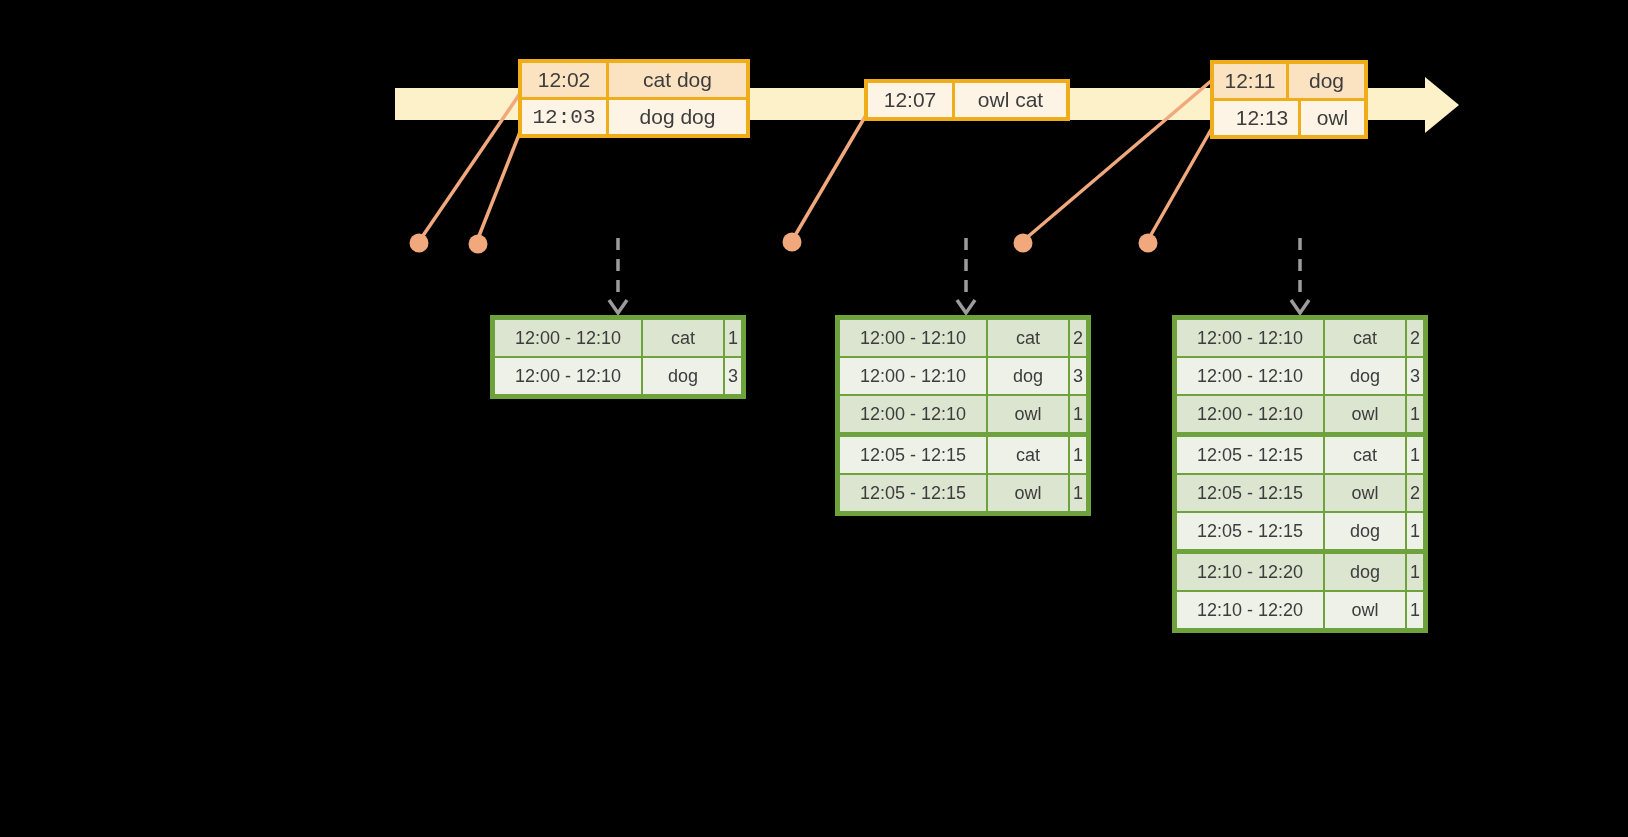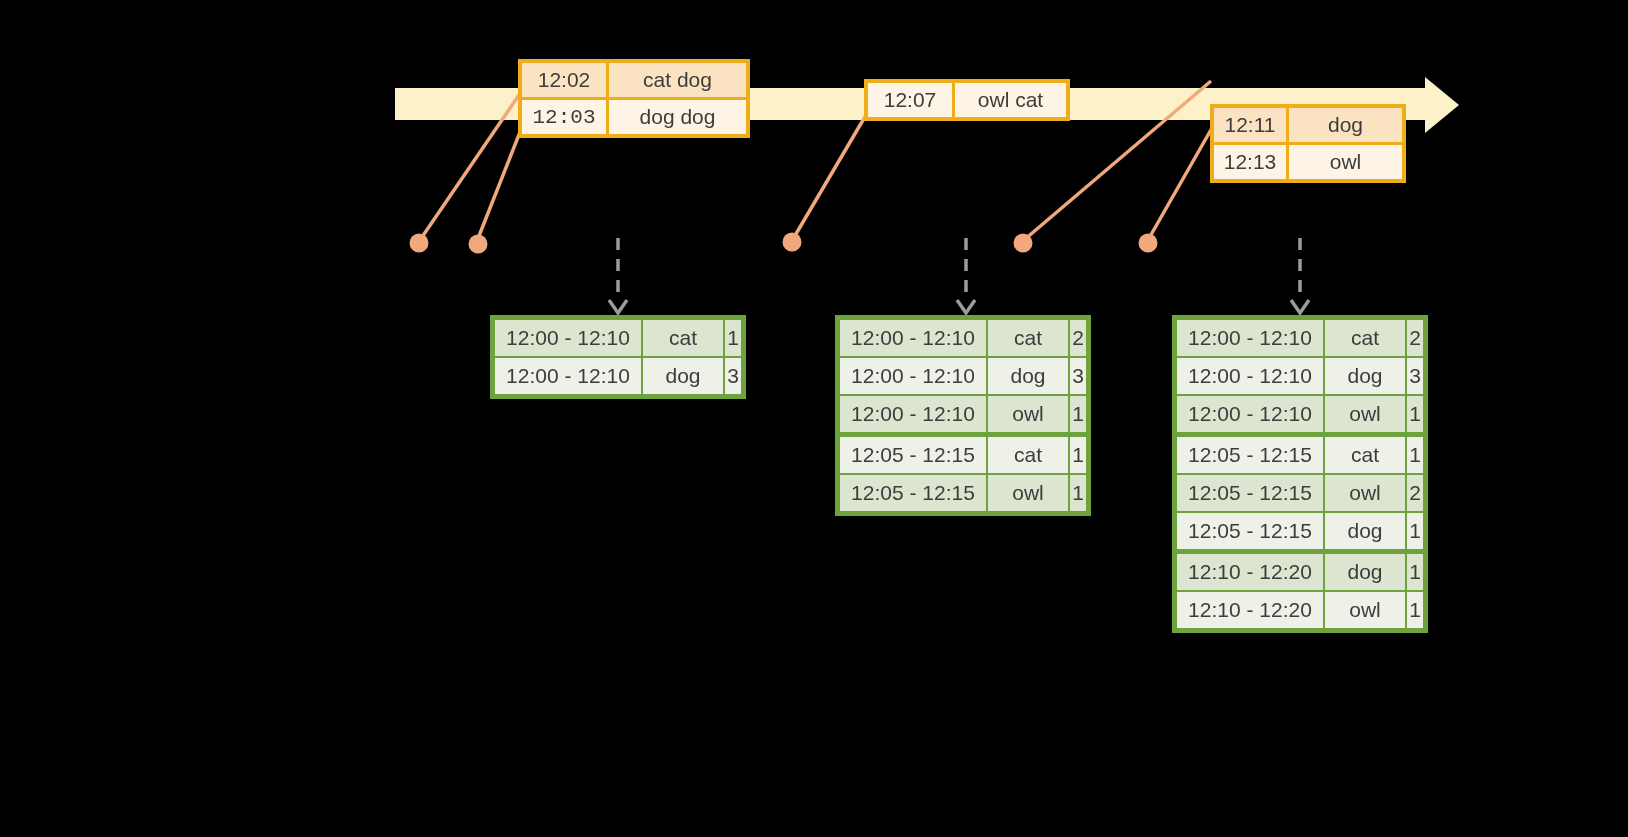--- a/index.html
+++ b/index.html
@@ -23,31 +23,31 @@
   .erow{display:flex;gap:3px;}
   .ecell{
     display:flex;align-items:center;justify-content:center;
     height:34px;font-size:21px;white-space:nowrap;
   }
   .ecell.words{flex:1;}
   .fill-dark{background:#fbe3c2;}
   .fill-light{background:#fdf4e6;}
   #ebox-0{left:518px;top:59px;width:232px;}
   #ebox-1{left:864px;top:79px;width:206px;}
-  #ebox-2{left:1210px;top:60px;width:196px;margin-top:44px;}
+  #ebox-2{left:1210px;top:60px;width:158px;}
   
   .gtable{
     position:absolute;z-index:3;background:#6da23c;border:5px solid #6da23c;
     display:flex;flex-direction:column;gap:2px;box-sizing:border-box;width:256px;
   }
   .grow{display:flex;gap:2px;}
   .grow.group-start{margin-top:3px;}
   .gcell{
     display:flex;align-items:center;justify-content:center;
-    height:36px;font-size:21px;white-space:nowrap;
+    height:36px;font-size:18px;white-space:nowrap;
   }
   .gcell.win{width:146px;}
   .gcell.word{width:80px;text-align:right;}
   .gcell.cnt{flex:1;}
   .g-dark{background:#dbe5d0;}
   .g-light{background:#edf1e8;}
   #gtable-0{left:490px;top:315px;}
   #gtable-1{left:835px;top:315px;}
   #gtable-2{left:1172px;top:315px;}
 </style>
@@ -99,21 +99,21 @@
         <div class="ecell time fill-light" style="width: 84px;">12:07</div>
         <div class="ecell words fill-light">owl cat</div>
       </div>
     </div>
   <div class="ebox" id="ebox-2">
       <div class="erow">
         <div class="ecell time fill-dark" style="width: 72px;">12:11</div>
         <div class="ecell words fill-dark">dog</div>
       </div>
       <div class="erow">
-        <div class="ecell time fill-light" style="width: 72px;">12:13</div>
+        <div class="ecell time fill-light" style="width: 72px; padding-left: 12px;">12:13</div>
         <div class="ecell words fill-light">owl</div>
       </div>
     </div>
 
   <div class="gtable" id="gtable-0">
       <div class="grow">
         <div class="gcell win g-dark">12:00 - 12:10</div>
         <div class="gcell word g-dark">cat</div>
         <div class="gcell cnt g-dark">1</div>
       </div>

